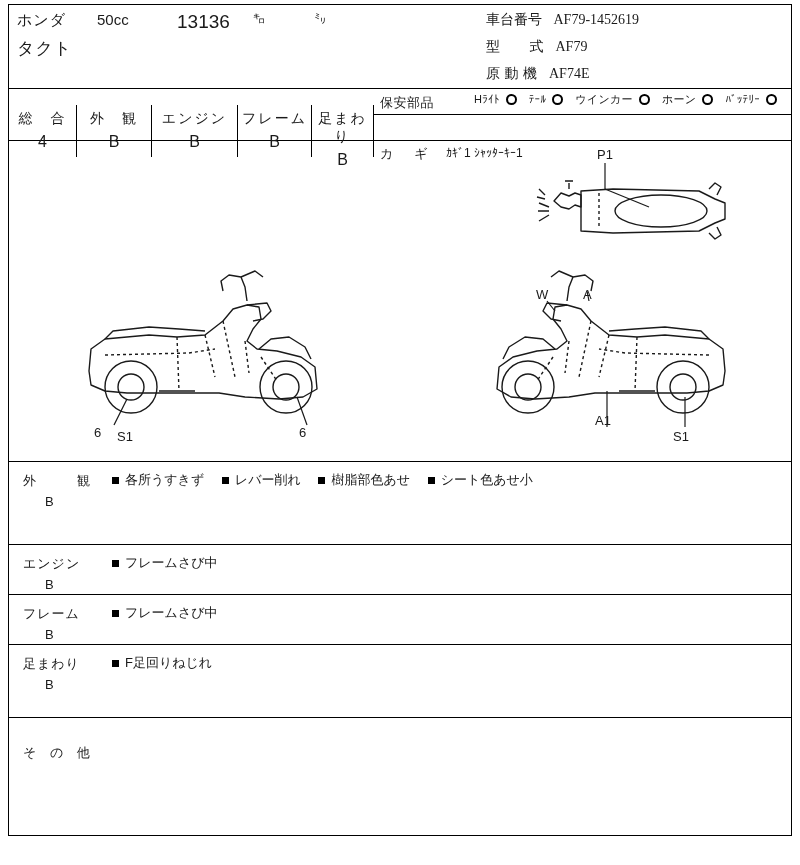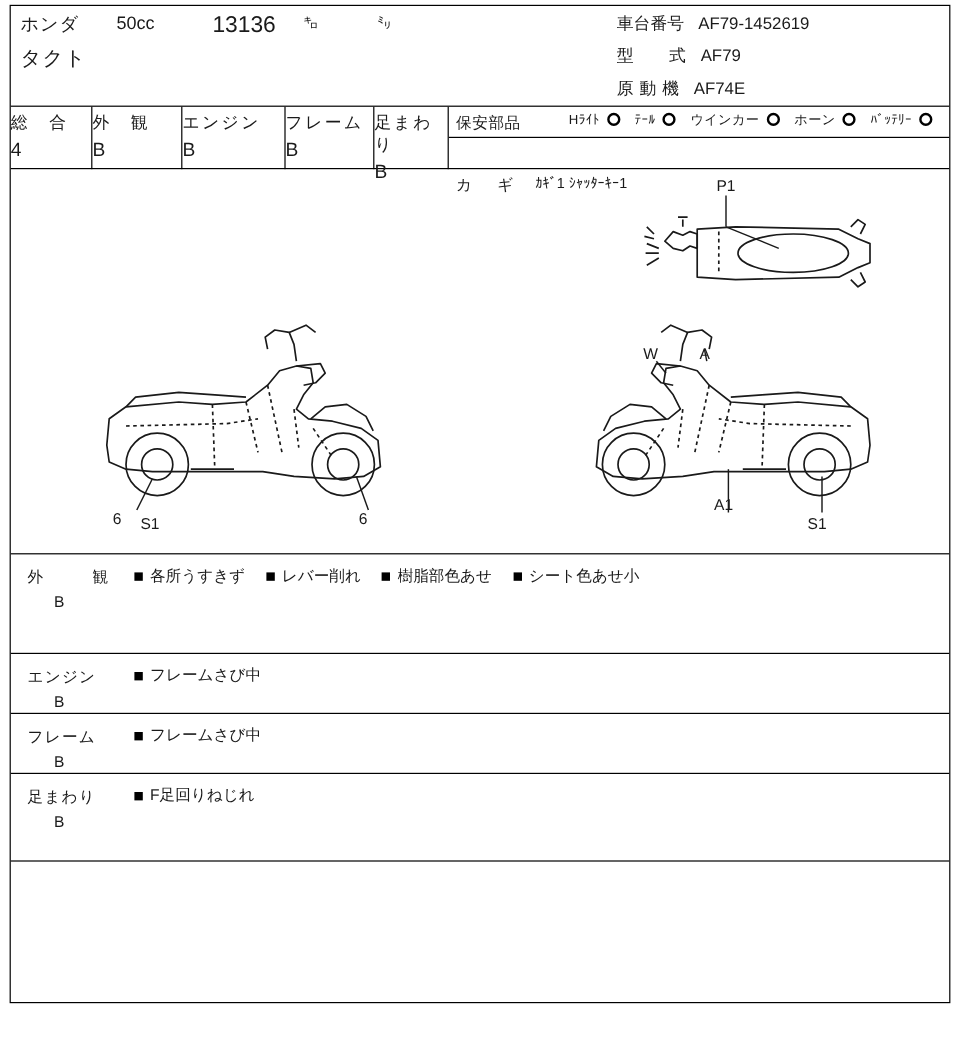--- a/index.html
+++ b/index.html
@@ -30,39 +30,40 @@
     border-bottom:1px solid #000;
   }
   .hdr-left{position:absolute;left:0;top:0;width:500px;height:84px;}
   .maker{position:absolute;left:8px;top:6px;font-size:15px;letter-spacing:1px;}
   .model{position:absolute;left:8px;top:32px;font-size:17px;letter-spacing:1px;}
   .disp{position:absolute;left:88px;top:6px;font-size:15px;}
   .mileage{position:absolute;left:168px;top:6px;font-size:19px;}
   .mileage-unit{position:absolute;left:244px;top:7px;font-size:12px;}
   .mileage-note{position:absolute;left:305px;top:7px;font-size:12px;}
 
-  .hdr-right{position:absolute;left:505px;top:0;width:277px;height:84px;}
+  .hdr-right{position:absolute;left:477px;top:0;width:277px;height:84px;font-family:Liberation Serif, serif;}
   .hr-row{position:absolute;left:0;font-size:14px;white-space:nowrap;}
   .hr-row .lbl{display:inline-block;}
   .hr-row .val{display:inline-block;margin-left:8px;}
   .r1{top:6px;}
   .r2{top:33px;}
   .r3{top:60px;}
   .sp-lbl{letter-spacing:0.5px;}
 
   
   .grades{
     position:absolute;left:9px;top:89px;width:782px;height:52px;
     box-sizing:border-box;
     border-bottom:1px solid #000;
   }
   .gcell{
-    position:absolute;top:0;height:52px;
+    position:absolute;top:16px;height:52px;
     box-sizing:border-box;
     border-right:1px solid #000;
+    text-align:center;
   }
   .gcell .gl{font-size:14px;margin-top:5px;letter-spacing:2px;}
   .gcell .gv{font-size:16px;margin-top:5px;}
   .g1{left:0;width:68px;}
   .g2{left:68px;width:75px;}
   .g3{left:143px;width:86px;}
   .g4{left:229px;width:74px;}
   .g5{left:303px;width:62px;}
 
   .eq{
@@ -334,13 +335,17 @@
   </div>
 
   <div class="crow c4">
     <div class="cat">足まわり</div>
     <div class="cgrade">B</div>
     <div class="citems">
       <span class="citem"><span class="sq"></span><span class="tx">F足回りねじれ</span></span>
     </div>
   </div>
 
+  <div class="crow c5">
+    <div class="other-lbl">そ の 他</div>
+    <div class="citems" style="top:26px;"></div>
+  </div>
 </div>
 
 </body></html>

